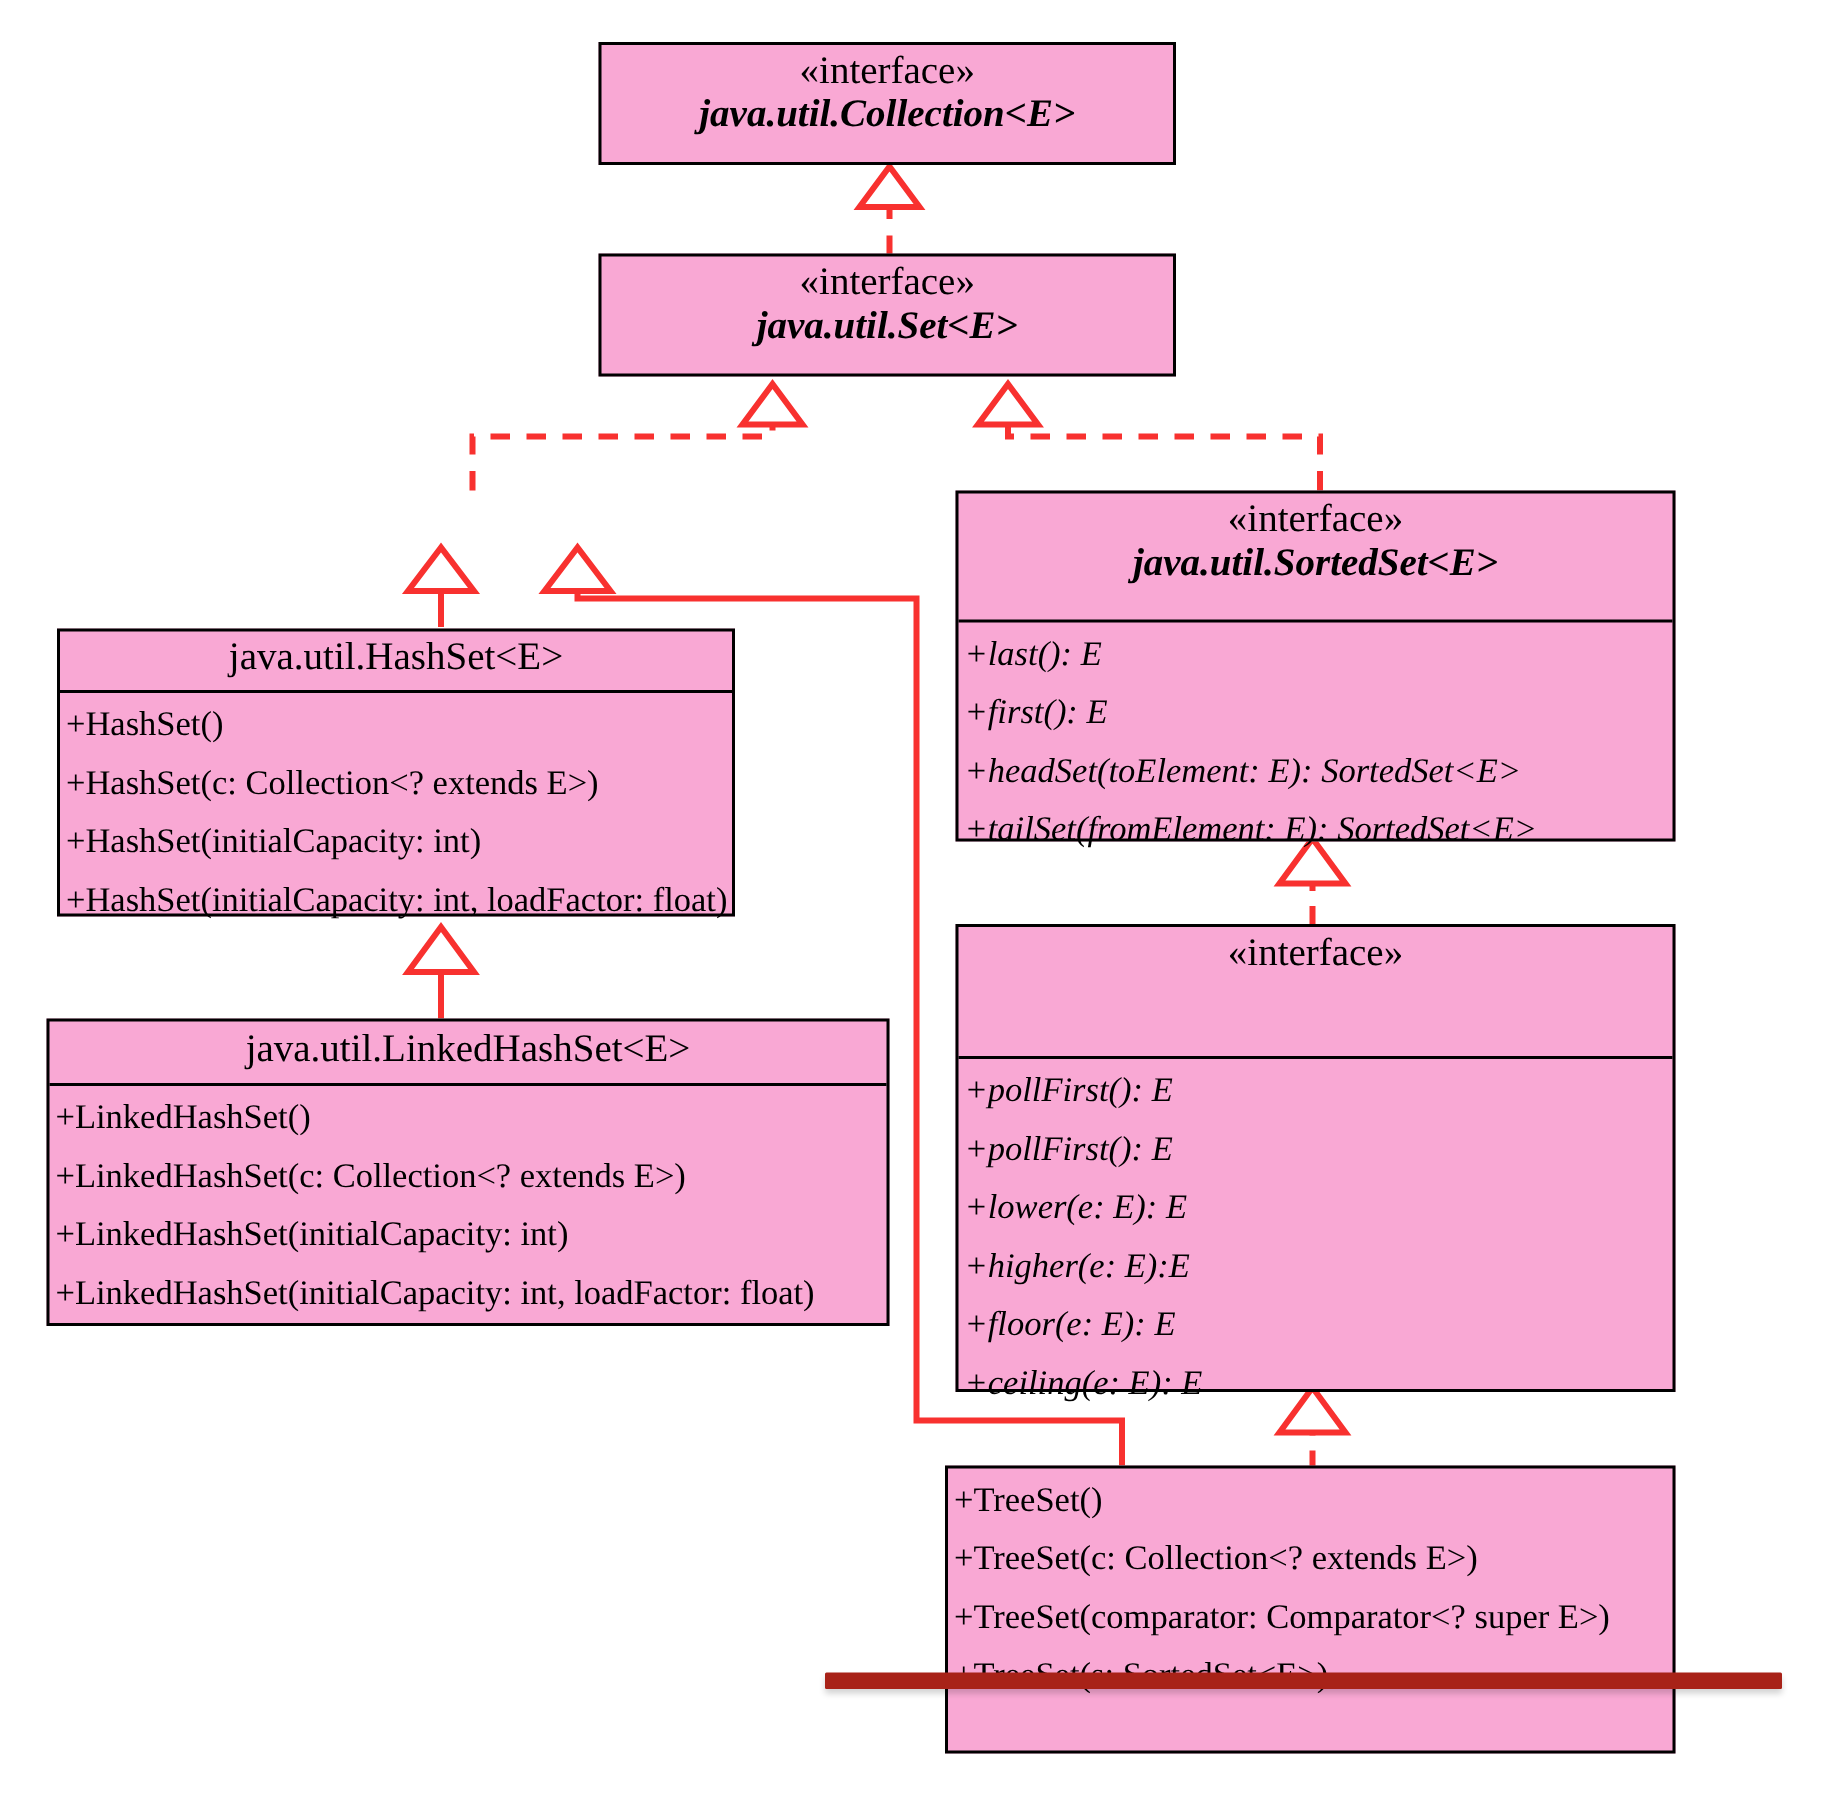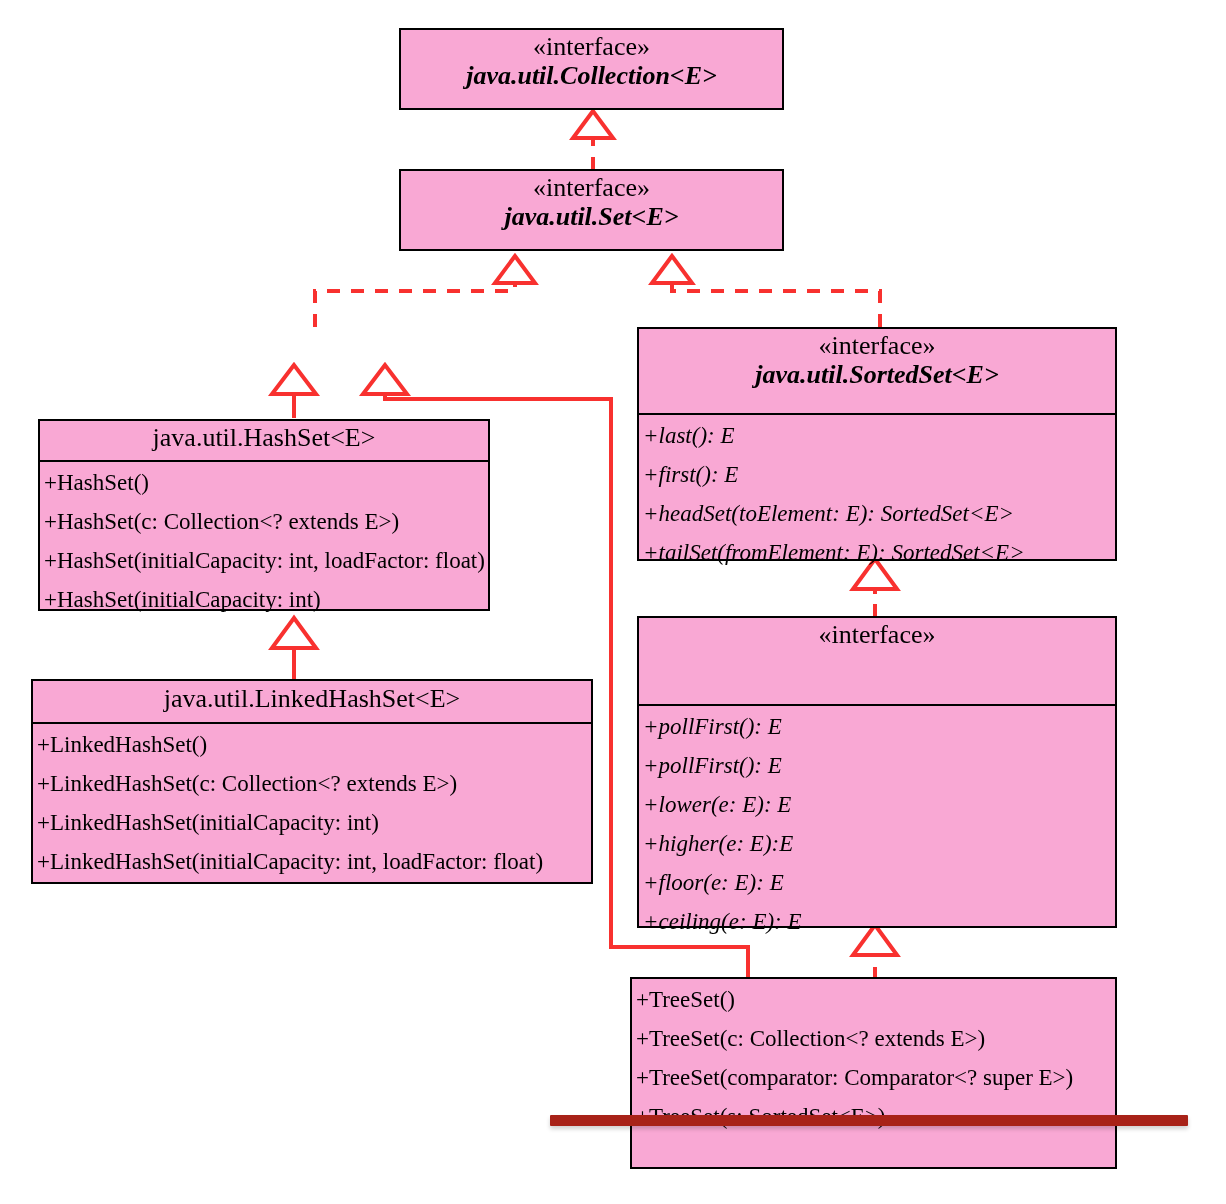--- a/index.html
+++ b/index.html
@@ -141,22 +141,22 @@
   </div>
 
 
   <div class="uml-box" style="left:38px; top:396px; width:452px; height:192px;margin-top:23px;">
     <div class="uml-header with-members" style="height:41px; padding-top:2px;">
       <span class="cname roman">java.util.HashSet&lt;E&gt;</span>
     </div>
     <div class="uml-members roman">
       <span class="member">+HashSet()</span>
       <span class="member">+HashSet(c: Collection&lt;? extends E&gt;)</span>
+      <span class="member">+HashSet(initialCapacity: int)</span>
       <span class="member">+HashSet(initialCapacity: int, loadFactor: float)</span>
-      <span class="member">+HashSet(initialCapacity: int)</span>
     </div>
   </div>
 
   <div class="uml-box" style="left:31px; top:679px; width:562px; height:205px;">
     <div class="uml-header with-members" style="height:43px; padding-top:3px;">
       <span class="cname roman">java.util.LinkedHashSet&lt;E&gt;</span>
     </div>
     <div class="uml-members roman">
       <span class="member">+LinkedHashSet()</span>
       <span class="member">+LinkedHashSet(c: Collection&lt;? extends E&gt;)</span>

